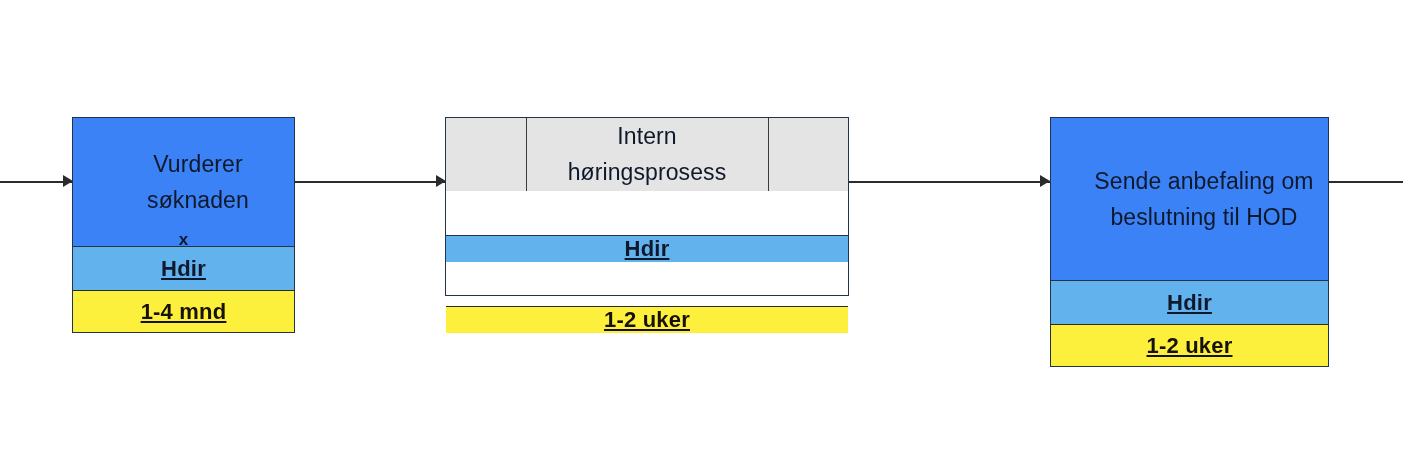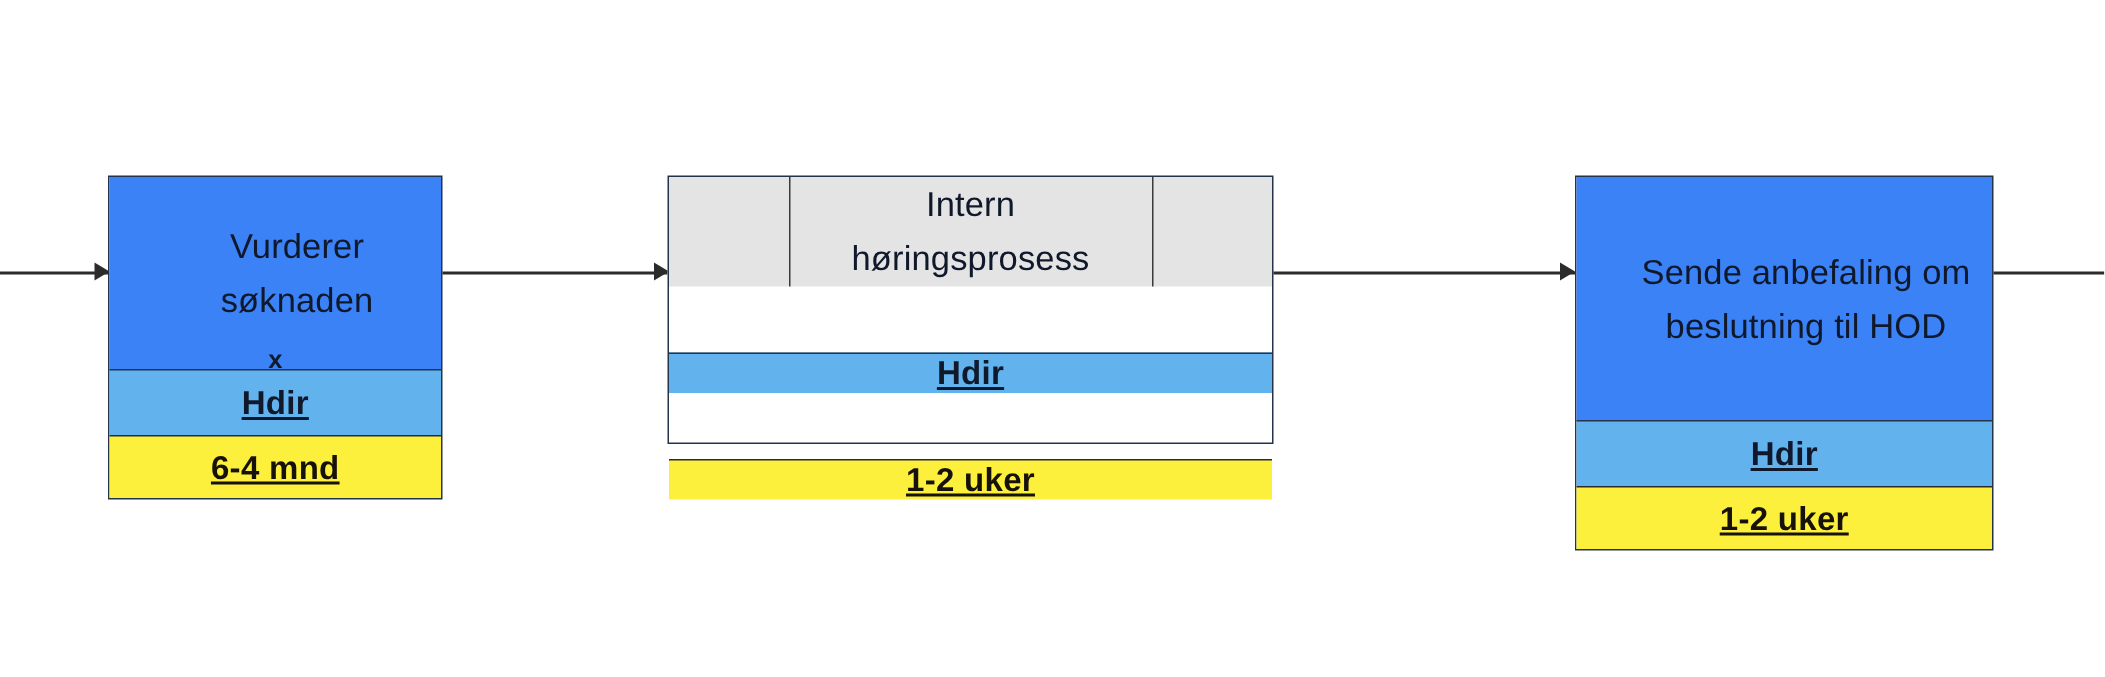--- a/index.html
+++ b/index.html
@@ -122,21 +122,21 @@
   <div class="conn" style="left:0px; top:181px; width:80px;"></div>
   <div class="arrowhead" style="left:63px; top:175px;"></div>
 
   <div class="node" style="left:72px; top:117px; width:223px; height:216px;">
     <div class="node-body fill-blue">
       <div class="node-title">Vurderer
 søknaden</div>
       <span class="x-marker" style="bottom:-2px;">x</span>
     </div>
     <div class="band band-owner">Hdir</div>
-    <div class="band band-duration">6-4 mnd</div>
+    <div class="band band-duration">1-4 mnd</div>
   </div>
 
   <div class="conn" style="left:295px; top:181px; width:150px;"></div>
   <div class="arrowhead" style="left:436px; top:175px;"></div>
 
   <div class="node" style="left:445px; top:117px; width:404px; height:179px;gap:44px;">
     <div class="node-body fill-gray">
       <div class="subproc-bar" style="left:80px;"></div>
       <div class="subproc-bar" style="left:322px;"></div>
       <div class="node-title">Intern

